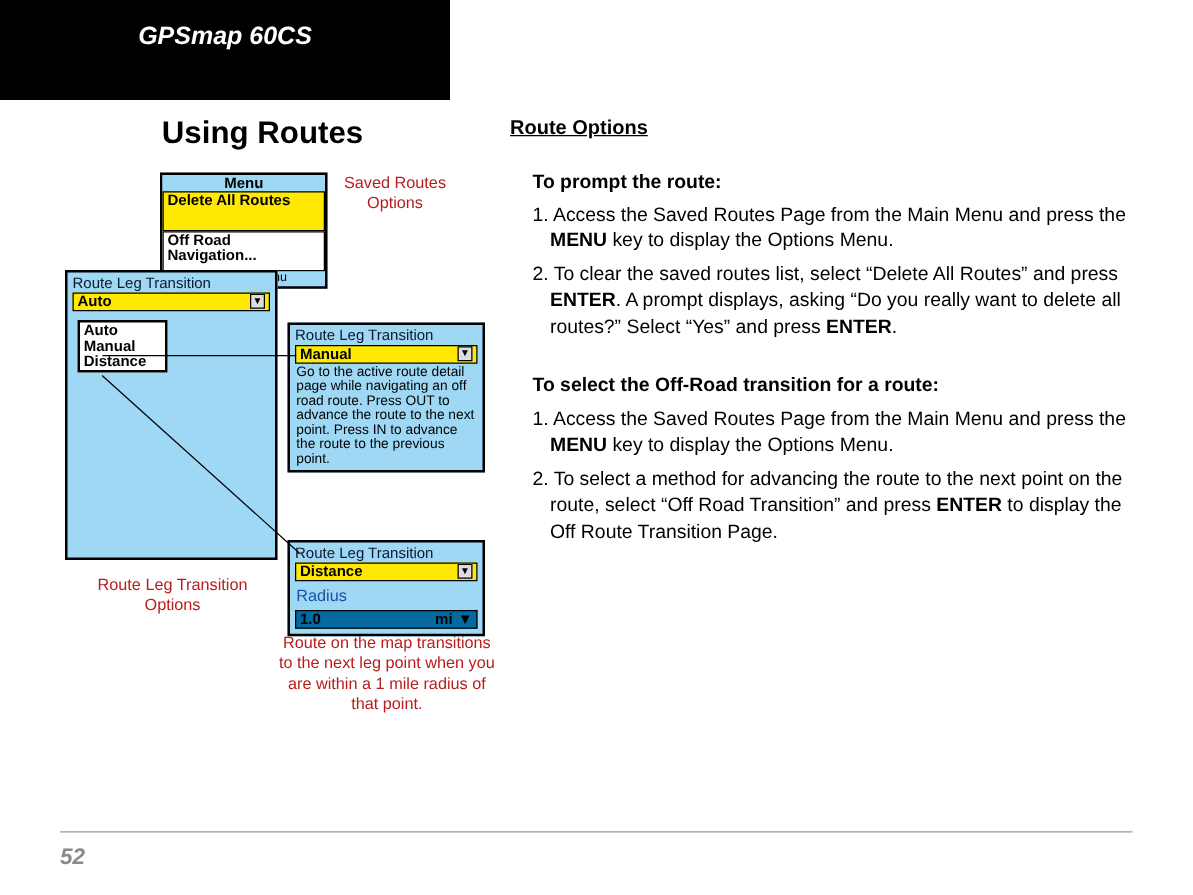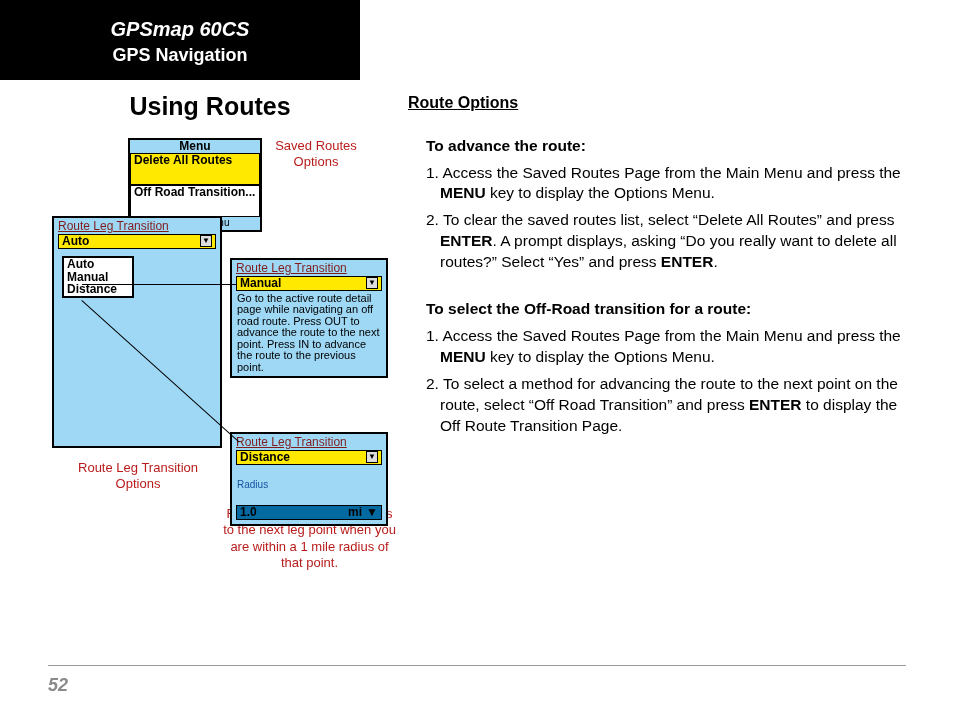--- a/index.html
+++ b/index.html
@@ -47,21 +47,21 @@
 
   
   .screen {
     position: absolute;
     background: #9ed8f5;
     border: 2px solid #000;
     font-family: "Arial Narrow", Arial, sans-serif;
     font-size: 12px; font-stretch: condensed;
     line-height: 1.05;
   }
-  .screen .title { color: #7f1d1d; padding: 2px 4px 0 4px; font-size: 12px; text-decoration: underline; }
+  .screen .title { color: #0f172a; padding: 2px 4px 0 4px; font-size: 12px; }
   .optrow {
     background: #ffe900; border: 1px solid #000; margin: 1px 4px;
     padding: 0 3px; height: 15px; display: flex; align-items: center;
     justify-content: space-between; font-weight: 700;
   }
   .optrow .dd { width:12px;height:12px;border:1px solid #000;background:#ddd;display:flex;align-items:center;justify-content:center;font-size:8px;}
   .screen .body { padding: 1px 5px 3px 5px; font-size: 11px; color:#000;}
 
   
   #sc-menu { left:128px; top:138px; width:134px; }
@@ -73,49 +73,48 @@
 
   
   #sc-auto { left:52px; top:216px; width:170px; height:232px; }
   #sc-auto .list { position:absolute; left:8px; top:38px; width:72px; background:#fff; border:2px solid #000; }
   #sc-auto .list div{ font-weight:700; padding:0 3px; font-size:12px;}
 
   
   #sc-man { left:230px; top:258px; width:158px; }
   
   #sc-dist { left:230px; top:432px; width:158px; }
-  #sc-dist .sub { color:#1653a0; font-size:10px; padding:14px 5px;}
+  #sc-dist .sub { color:#1653a0; font-size:13px; padding:4px 5px;}
   #sc-dist .valrow{ background:#0369a1;border:1px solid #000;margin:1px 4px 4px 4px;padding:0 3px;height:15px;display:flex;align-items:center;justify-content:space-between;font-weight:700;}
 
   .caption { position:absolute; font-size:13px; text-align:center; color:#b91c1c; line-height:1.25;}
   #cap-saved { left:266px; top:138px; width:100px;}
   #cap-rlt   { left:58px;  top:460px; width:160px;}
   #cap-dist  { left:222px; top:506px; width:175px;}
 
   
   .line { position:absolute; background:#000; transform-origin: 0 0; height:1px;}
 </style>
 </head>
 <body>
 
 <div class="hdr">
   <div class="l1">GPSmap 60CS</div>
-  <div class="l2">GPS Navigation</div>
 </div>
 
 <div class="section-title">Using Routes</div>
 
 <div id="cap-saved" class="caption">Saved Routes Options</div>
 <div id="cap-rlt" class="caption">Route Leg Transition Options</div>
 <div id="cap-dist" class="caption">Route on the map transitions to the next leg point when you are within a 1 mile radius of that point.</div>
 
 <div id="sc-menu" class="screen">
   <div class="mTitle">Menu</div>
   <div class="row sel">Delete All Routes</div>
-  <div class="row">Off Road Transition...</div>
+  <div class="row">Off Road Navigation...</div>
   <div class="foot">
     <span class="pill">MENU</span><span>for Main Menu</span>
   </div>
 </div>
 
 <div id="sc-auto" class="screen">
   <div class="title">Route Leg Transition</div>
   <div class="optrow">
     <span>Auto</span>
     <span class="dd">▼</span>
@@ -151,21 +150,21 @@
     </span>
   </div>
 </div>
 
 <div class="line" style="left:82px; top:284px; width:155px; transform:rotate(0deg);"></div>
 <div class="line" style="left:82px; top:300px; width:212px; transform:rotate(42deg);"></div>
 
 <div class="rcol">
   <div class="h2">Route Options</div>
 
-  <div class="h3">To advance the route:</div>
+  <div class="h3">To prompt the route:</div>
   <p class="step">
     <span>1. Access the Saved Routes Page from the Main Menu and press the </span><b>MENU</b><span> key to display the Options Menu.</span>
   </p>
   <p class="step">
     <span>2. To clear the saved routes list, select “Delete All Routes” and press </span><b>ENTER</b><span>. A prompt displays, asking “Do you really want to delete all routes?”  Select “Yes” and press </span><b>ENTER</b><span>.</span>
   </p>
 
   <div class="h3" style="margin-top:26px">To select the Off-Road transition for a route:</div>
   <p class="step">
     <span>1. Access the Saved Routes Page from the Main Menu and press the </span><b>MENU</b><span> key to display the Options Menu.</span>

